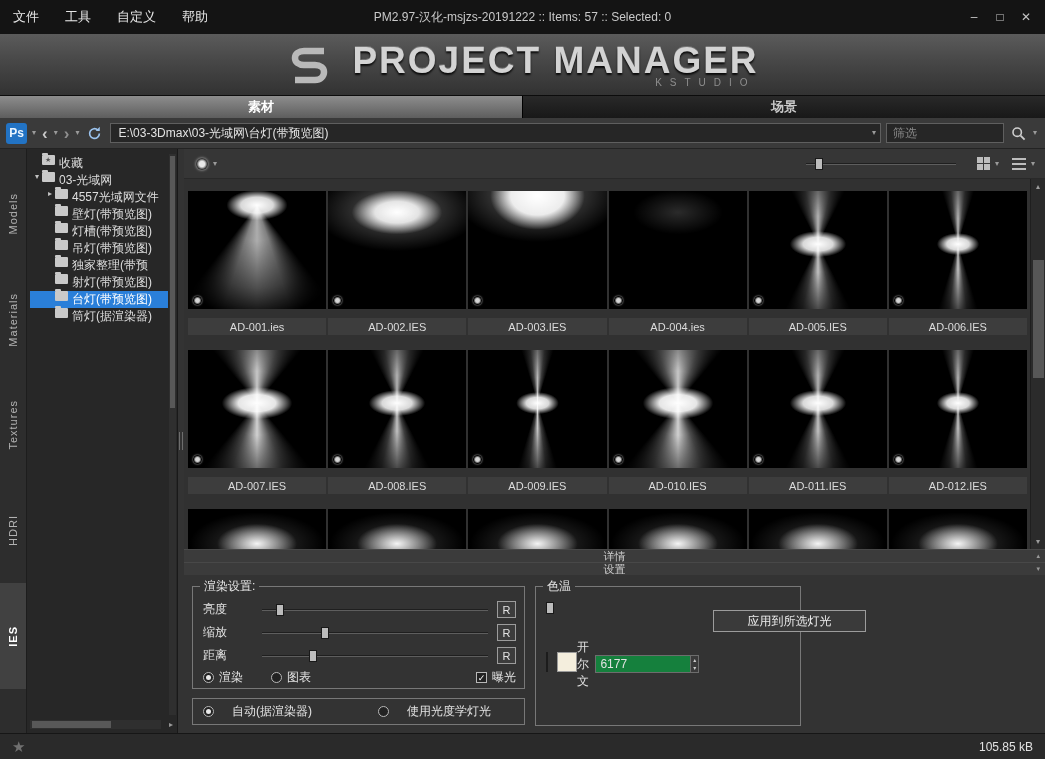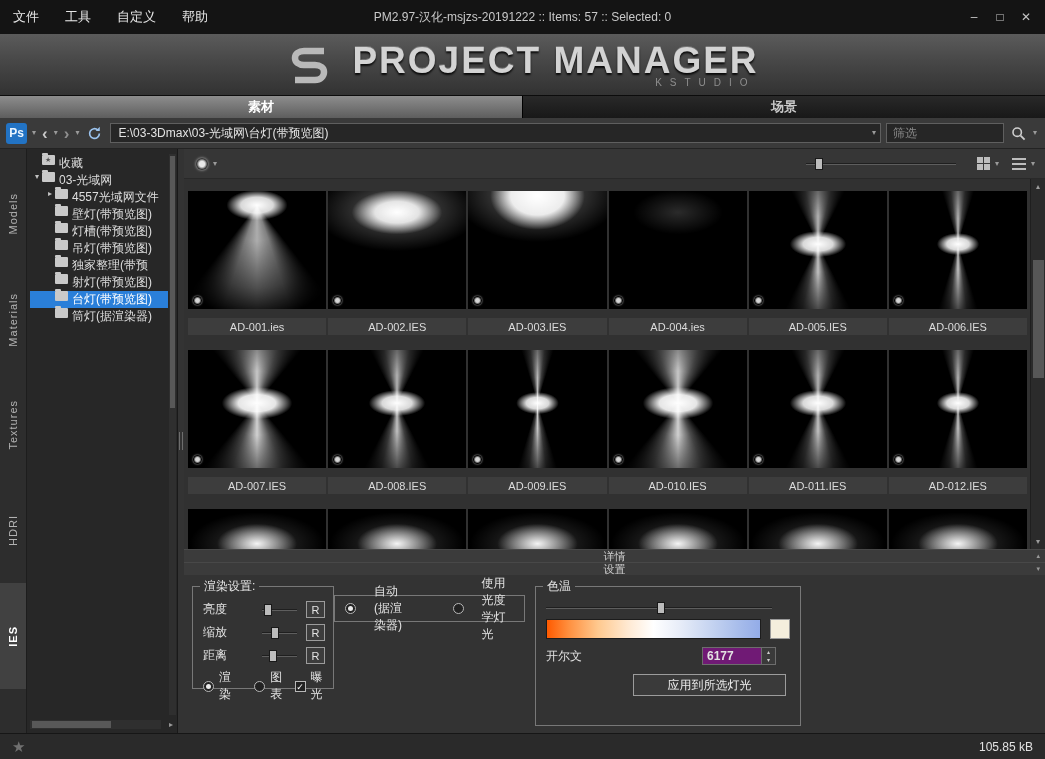--- a/index.html
+++ b/index.html
@@ -118,44 +118,44 @@
   .sarr{font-size:8px;color:#9c9c9c;height:11px;line-height:11px;}
   .vthumb2{width:11px;height:118px;background:#575757;margin-top:68px;}
   .vscroll .bottom{margin-top:auto;}
 
   
   .cbar{height:13px;background:#3b3b3b;border-top:1px solid #484848;display:flex;align-items:center;justify-content:center;font-size:11px;color:#cbcbcb;position:relative;line-height:12px;flex:none;}
   .cbar .edge{position:absolute;right:5px;font-size:7px;color:#999;}
 
   
   .settings{height:158px;background:#333;display:flex;padding:11px 8px 6px;gap:10px;flex:none;}
-  .leftcol{width:333px;display:flex;flex-direction:row;flex:none;}
+  .leftcol{width:333px;display:flex;flex-direction:column;flex:none;}
   .groupbox{border:1px solid #787878;position:relative;}
   .legend{position:absolute;top:-8px;left:7px;background:#333;padding:0 4px;font-size:12px;color:#e6e6e6;line-height:14px;}
   .gb1{height:103px;padding:11px 8px 2px 10px;}
   .srow{display:flex;align-items:center;height:23px;gap:9px;}
   .slab{width:50px;font-size:12px;color:#e2e2e2;flex:none;}
   .srow .slider{flex:1;}
   .rbtn{width:19px;height:17px;background:#3c3c3c;border:1px solid #9c9c9c;color:#e2e2e2;font-size:11px;line-height:14px;text-align:center;padding:0;flex:none;}
   .optrow{display:flex;align-items:center;gap:5px;margin-top:2px;font-size:12px;}
   .radio{width:11px;height:11px;border:1px solid #b8b8b8;border-radius:50%;background:#222;position:relative;flex:none;}
   .radio.on::after{content:"";position:absolute;left:2px;top:2px;width:5px;height:5px;border-radius:50%;background:#eaeaea;}
   .checkbox{width:11px;height:11px;border:1px solid #b8b8b8;background:#222;flex:none;font-size:9px;color:#fff;line-height:10px;text-align:center;}
   .optlab{color:#e2e2e2;font-size:12px;}
   .gap20{width:18px;}
   .flexsp{flex:1;}
   .gb2{margin-top:9px;height:27px;display:flex;align-items:center;gap:18px;padding:0 10px;}
   .gb2 .gapwide{width:30px;}
-  .gbtemp{width:266px;height:140px;padding:14px 10px 6px;display:flex;flex-direction:column;flex:none;}
+  .gbtemp{width:266px;height:140px;padding:14px 10px 6px;display:flex;flex-direction:row;flex:none;}
   .tempslider{width:calc(100% - 18px);}
   .gradrow{display:flex;align-items:center;gap:9px;margin-top:4px;}
   .gradbar{flex:1;height:20px;border:1px solid #1c1c1c;background:linear-gradient(90deg,#ff5a00 0%,#ff8f3e 10%,#ffc98f 24%,#ffe9d2 38%,#ffffff 50%,#e8edf8 62%,#c3d2f0 78%,#a3b9ea 92%,#93ace8 100%);}
   .swatch{width:20px;height:20px;background:#f4eedd;border:1px solid #9a9a9a;flex:none;}
   .kelvinrow{display:flex;align-items:center;margin-top:8px;}
-  .kelvinfield{width:60px;height:18px;background:#701a75;border:1px solid #6d6d6d;color:#e2e2e2;font-size:12px;padding:0 4px;outline:none;font-weight:bold;}
+  .kelvinfield{width:96px;height:18px;background:#15803d;border:1px solid #6d6d6d;color:#e2e2e2;font-size:12px;padding:0 4px;outline:none;}
   .spin{width:14px;height:18px;border:1px solid #6d6d6d;border-left:none;display:flex;flex-direction:column;background:#3a3a3a;margin-right:14px;}
   .spin span{flex:1;font-size:6px;color:#ccc;text-align:center;line-height:8px;}
   .applyrow{display:flex;justify-content:flex-end;margin-top:9px;padding-right:4px;}
   .applybtn{width:153px;height:22px;background:#3a3a3a;border:1px solid #9c9c9c;color:#eee;font-size:12px;}
 
   
   .statusbar{height:26px;background:#2a2a2a;border-top:1px solid #161616;display:flex;align-items:center;padding:0 12px;flex:none;}
   .star{color:#707070;font-size:15px;}
   .fsize{margin-left:auto;font-size:12px;color:#e2e2e2;}
 </style>

